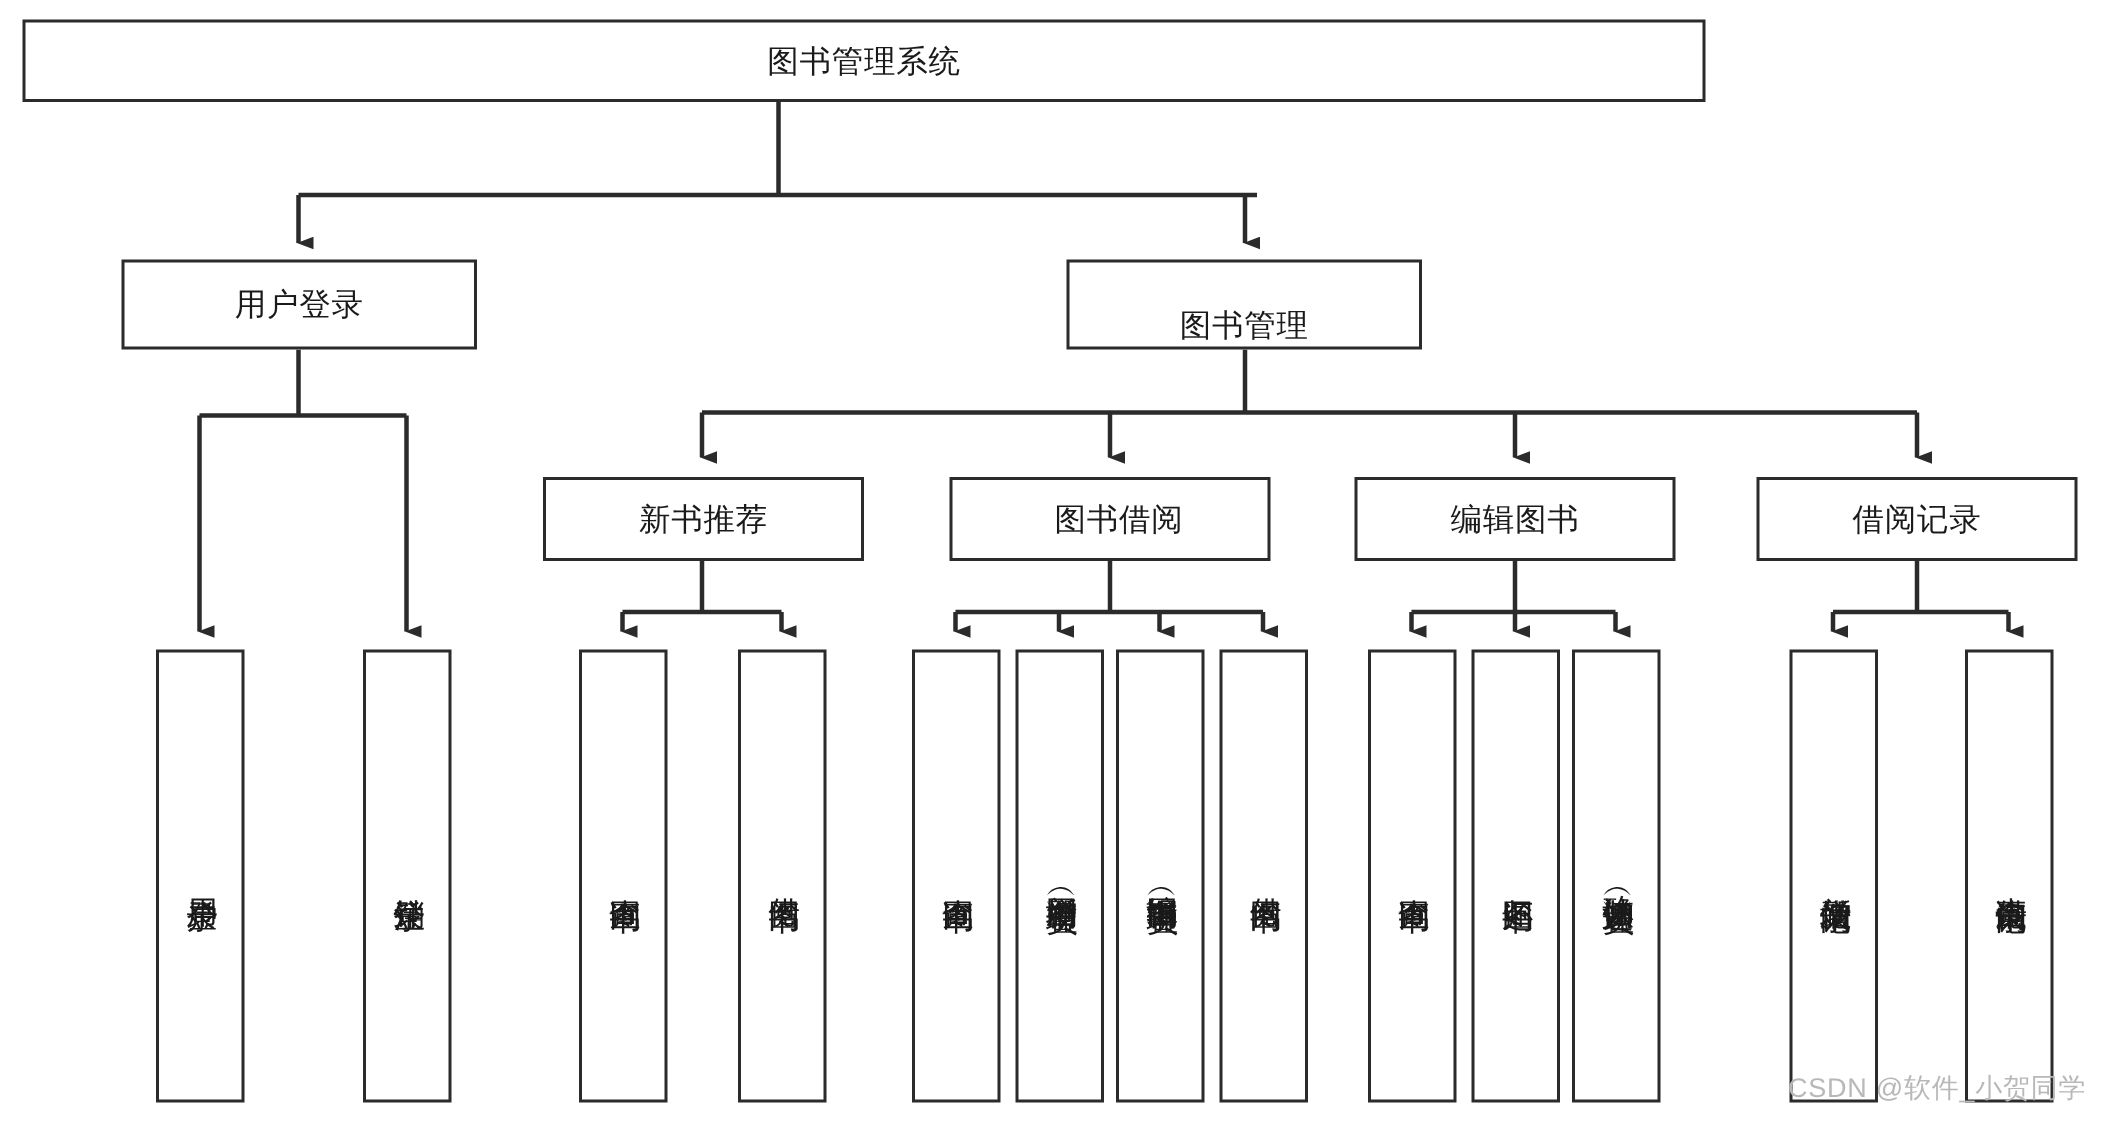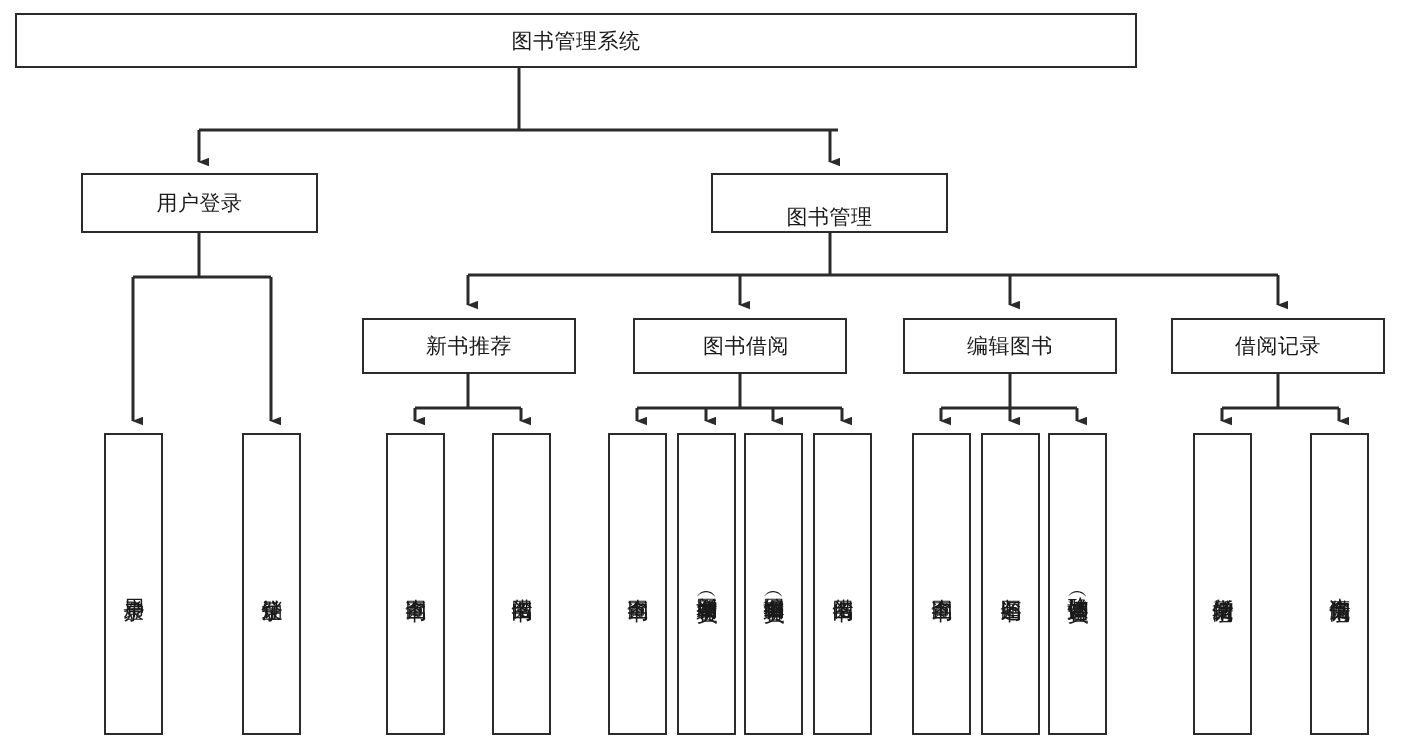--- a/index.html
+++ b/index.html
@@ -178,14 +178,15 @@
     <span class="vtext">确认归还（管理员）</span>
   </div>
 
   <div class="node vert" style="left:1193px; top:433px; width:59px; height:302px;">
     <span class="vtext">新增借阅记录</span>
   </div>
   <div class="node vert" style="left:1310px; top:433px; width:59px; height:302px;">
     <span class="vtext">查询借阅记录</span>
   </div>
 
+  <div class="watermark" style="left:1192px; top:713px;">CSDN @软件_小贺同学</div>
 
 </div>
 
 </body></html>

